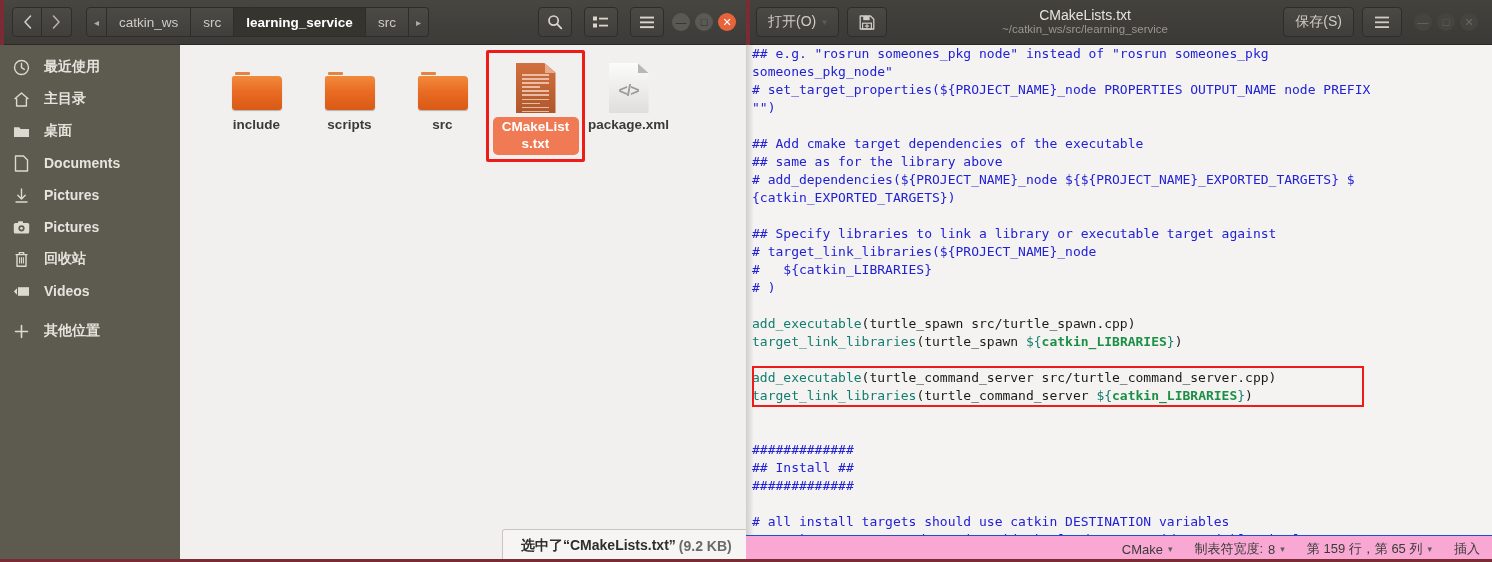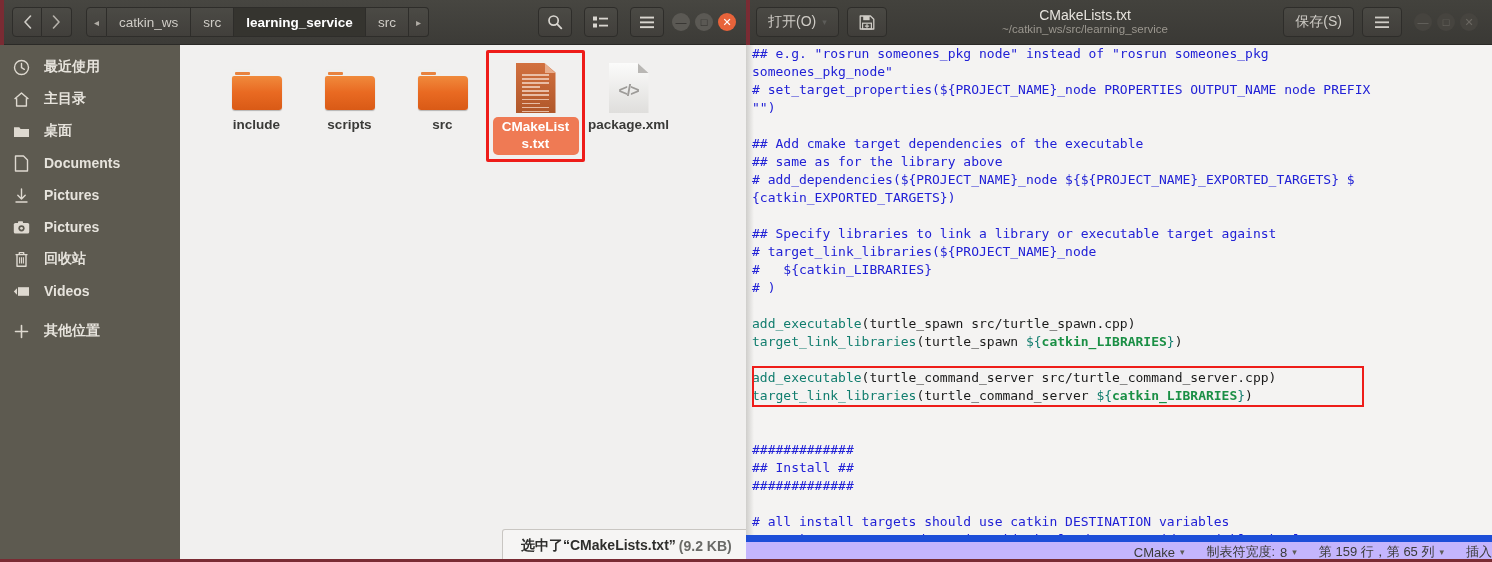--- a/index.html
+++ b/index.html
@@ -195,24 +195,24 @@
   .cm   { color: #2121d6; }
   .fn   { color: #117d6e; }
   .var  { color: #1a8f45; font-weight: bold; }
   .dol  { color: #117d6e; }
   .lnk  { color: #2121d6; font-style: italic; text-decoration: underline; }
   .hi-box {
     position: absolute; left: 6px; border: 2px solid #ee1c19;
     pointer-events: none;
   }
   .ed-status {
-    position: relative; height: 27px; background: #c4b5fd;
-    border-top: 7px solid #1d4ed8;
+    position: relative; height: 27px; background: #f9a8d4;
+    border-top: 1px solid #1d4ed8;
     display: flex; align-items: center; justify-content: flex-end;
-    gap: 22px; padding-right: 0;
+    gap: 22px; padding-right: 12px;
     font-size: 13px; color: #3b3b39;
   }
   .ed-status .seg { display: flex; align-items: center; gap: 5px; }
   .caret { font-size: 9px; color: #5d5c59; }
   .ed-window::after{
     content:""; position:absolute; left:0; bottom:0; width:746px; height:3px;
     background:#7a2b33;
   }
   .fm-window::after{
     content:""; position:absolute; left:0; bottom:0; width:746px; height:3px;

